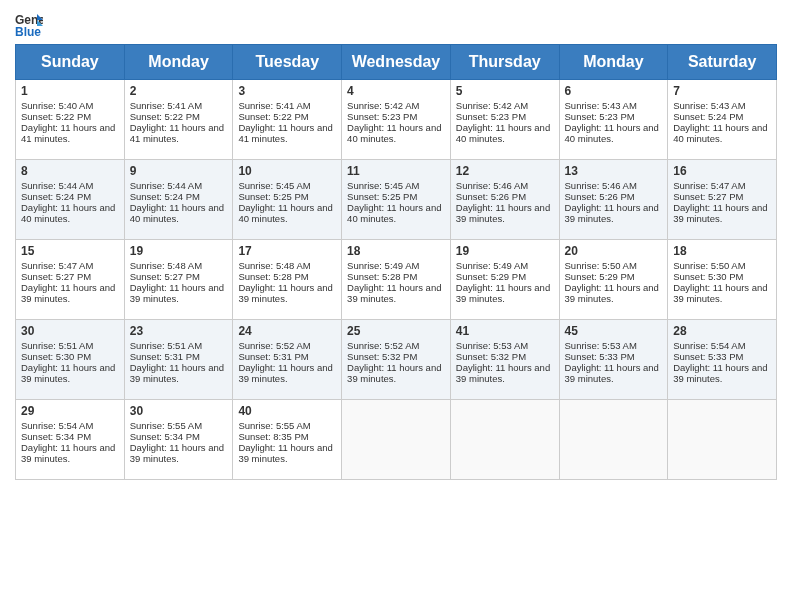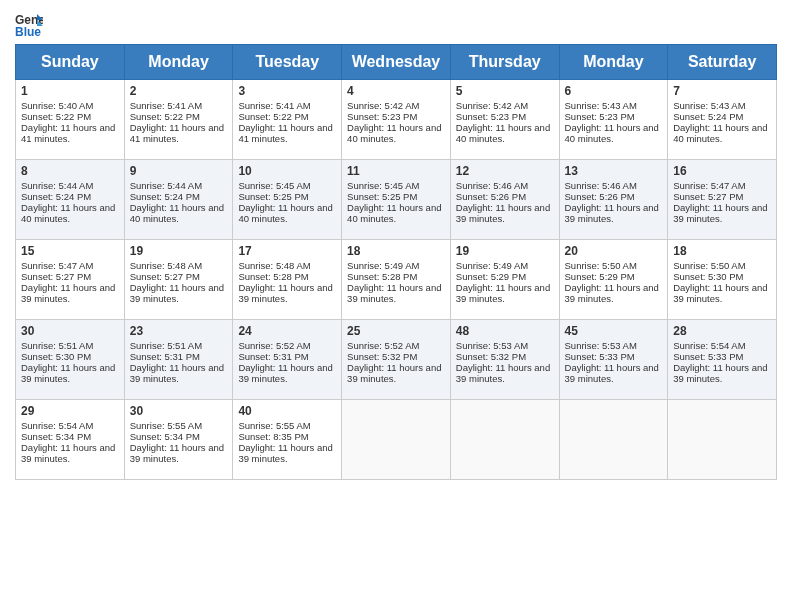--- a/index.html
+++ b/index.html
@@ -255,21 +255,21 @@
             <div>Sunset: 5:31 PM</div>
             <div>Daylight: 11 hours and 39 minutes.</div>
           </td>
           <td>
             <span class="day-num">25</span>
             <div>Sunrise: 5:52 AM</div>
             <div>Sunset: 5:32 PM</div>
             <div>Daylight: 11 hours and 39 minutes.</div>
           </td>
           <td>
-            <span class="day-num">48</span>
+            <span class="day-num">41</span>
             <div>Sunrise: 5:53 AM</div>
             <div>Sunset: 5:32 PM</div>
             <div>Daylight: 11 hours and 39 minutes.</div>
           </td>
           <td>
             <span class="day-num">45</span>
             <div>Sunrise: 5:53 AM</div>
             <div>Sunset: 5:33 PM</div>
             <div>Daylight: 11 hours and 39 minutes.</div>
           </td>

